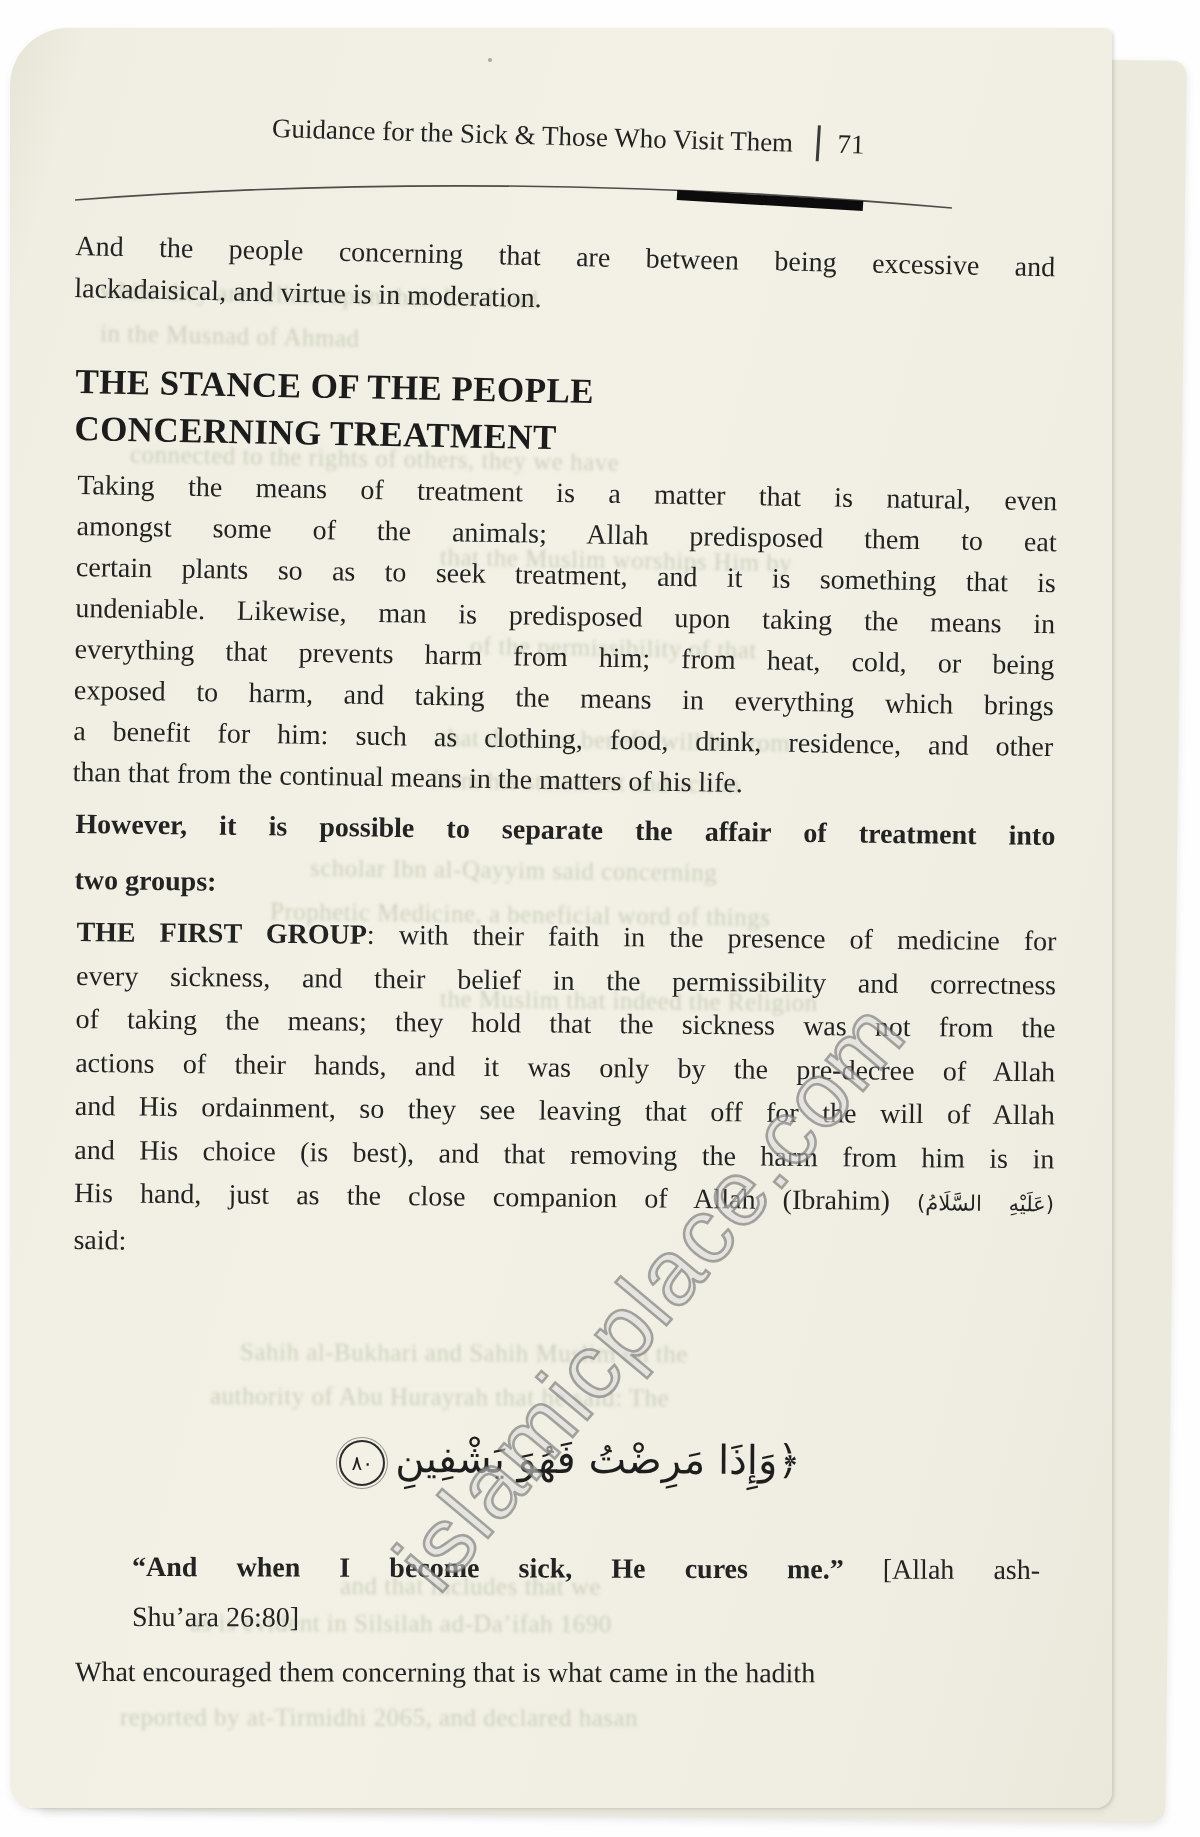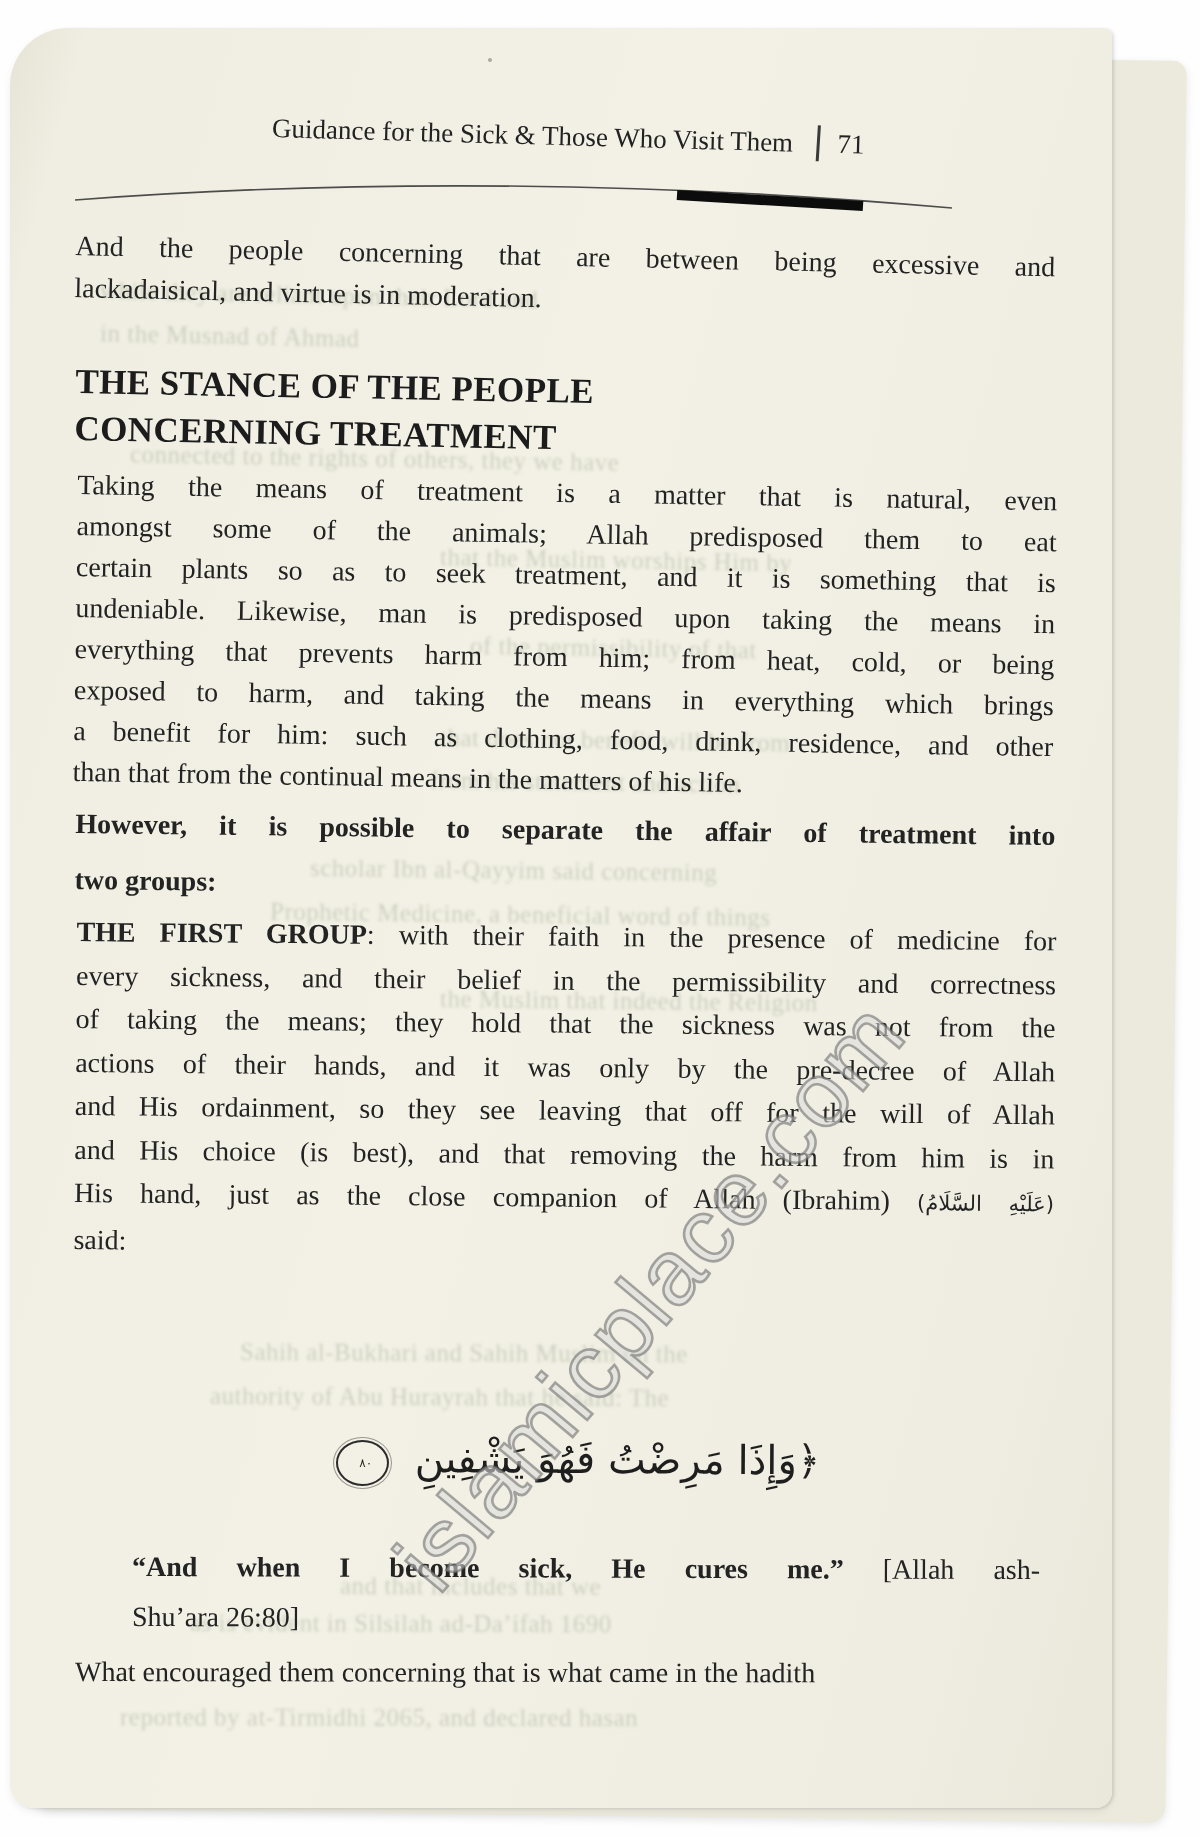--- a/index.html
+++ b/index.html
@@ -32,22 +32,22 @@
   .section-heading{font-size:35px;font-weight:700;letter-spacing:.4px;line-height:47px;color:#1c1c1c;
                    transform:rotate(1.1deg);transform-origin:left center;}
   .body1{transform:rotate(0.95deg);transform-origin:left center;}
   .emphasis{font-weight:700;font-size:28px;line-height:56px;transform:rotate(0.7deg);transform-origin:left center;}
   .group1{font-size:28px;line-height:43.5px;transform:rotate(0.55deg);transform-origin:left center;}
   .b{font-weight:700;}
   .arabic{font-family:"DejaVu Sans",sans-serif;}
   .honorific{font-size:21px;}
   .verse-wrap{text-align:center;direction:rtl;font-size:40px;color:#1e1e1e;transform:rotate(0.3deg);}
   .ayah-circle{display:inline-flex;align-items:center;justify-content:center;width:42px;height:42px;
-    border:2px solid #2b2b2b;border-radius:50%;font-size:12px;vertical-align:middle;margin:0 26px;
-    box-shadow:0 0 0 2px #f3f1e5, 0 0 0 3px rgba(43,43,43,.45);padding-left:7px;}
+    border:2px solid #2b2b2b;border-radius:50%;font-size:20px;vertical-align:middle;margin:0 10px;
+    box-shadow:0 0 0 2px #f3f1e5, 0 0 0 3px rgba(43,43,43,.45);}
   .quote{font-size:28px;line-height:50px;transform:rotate(0.2deg);transform-origin:left center;}
   .closing{font-size:28px;transform:rotate(0.1deg);transform-origin:left center;}
   
   .watermark{position:absolute;left:640px;top:1268px;z-index:5;white-space:nowrap;
     transform:translate(-50%,-50%) rotate(-50deg);
     font-family:"Liberation Sans",sans-serif;font-size:92px;letter-spacing:2px;
     color:rgba(255,255,255,0.42);
     -webkit-text-stroke:2.6px rgba(108,108,108,0.58);
     text-shadow:0 0 1px rgba(120,120,120,0.25);}
 </style>

